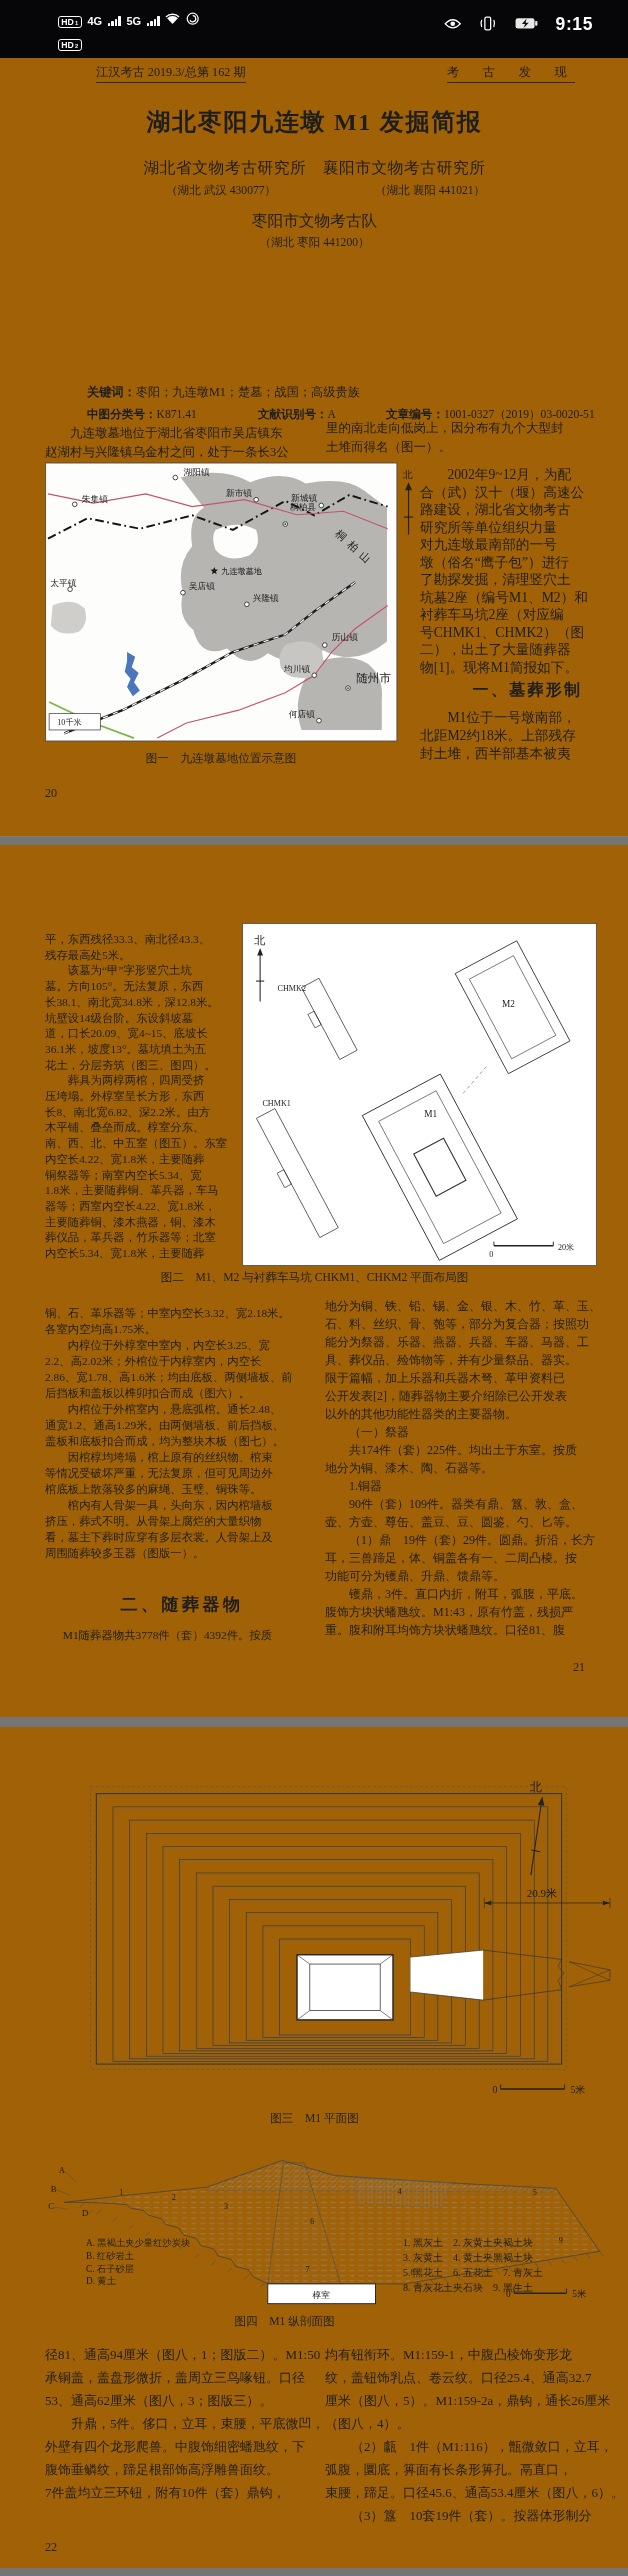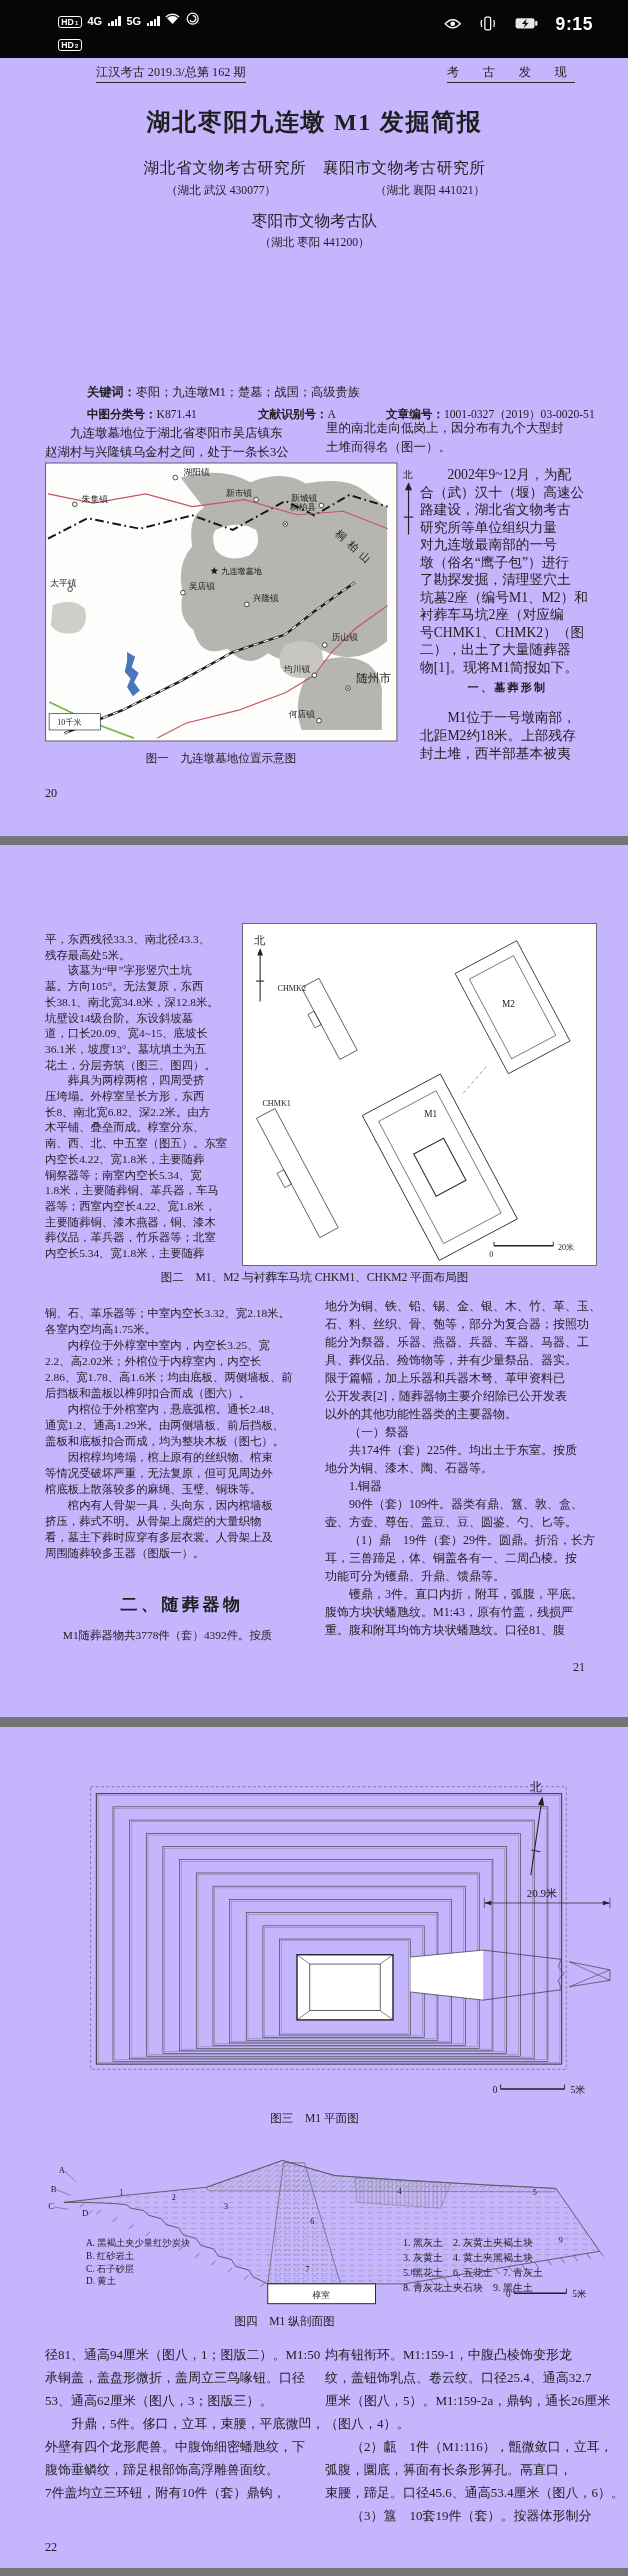--- a/index.html
+++ b/index.html
@@ -13,21 +13,21 @@
             padding:0.6px 2.3px;font:700 8.7px "Liberation Sans",sans-serif;line-height:1;}
   .hd-sub{font-size:5.8px;margin-left:1.2px;align-self:flex-end;}
   .net{font:700 11px "Liberation Sans",sans-serif;padding-bottom:1.2px;}
   .bars{display:inline-flex;align-items:flex-end;gap:1.2px;padding-bottom:1.7px;}
   .bars i{display:block;width:2.3px;background:#fff;border-radius:0.6px;}
   .sb-right{position:absolute;right:36px;top:14px;display:flex;align-items:center;gap:18px;}
   .sb-time{font:600 17.5px "Liberation Sans",sans-serif;letter-spacing:0.6px;}
   
   .scrollbar-thumb{position:absolute;right:0.6px;top:59px;width:5.2px;height:102px;background:#8f8f8f;border-radius:2.3px;}
   
-  .page{position:absolute;left:0;width:629px;background:#c4b5fd;}
+  .page{position:absolute;left:0;width:629px;background:#a16207;}
   .abs{position:absolute;}
   .nowrapline{white-space:nowrap;}
   .tline{white-space:nowrap;}
   .sans{font-family:"Liberation Sans","DejaVu Sans",sans-serif;}
   .center{text-align:center;}
   .rule-under{border-bottom:1.2px solid #2c2c2c;padding-bottom:1.7px;}
   .caption{font-size:11.6px;color:#222;}
   .pageno{font-size:12.2px;color:#222;}
   svg text{font-family:"Liberation Serif","DejaVu Serif",serif;fill:#1c1c1c;}
 </style>
@@ -198,21 +198,21 @@
         <div class="tline">对九连墩最南部的一号</div>
         <div class="tline">墩（俗名“鹰子包”）进行</div>
         <div class="tline">了勘探发掘，清理竖穴土</div>
         <div class="tline">坑墓2座（编号M1、M2）和</div>
         <div class="tline">衬葬车马坑2座（对应编</div>
         <div class="tline">号CHMK1、CHMK2）（图</div>
         <div class="tline">二），出土了大量随葬器</div>
         <div class="tline">物[1]。现将M1简报如下。</div>
       </div>
 
-    <div class="abs center sans" style="left:420px;top:622px;width:175px;font-size:11px;font-weight:700;letter-spacing:2.3px;">一、墓葬形制</div>
+    <div class="abs center sans" style="left:440px;top:622px;width:175px;font-size:16px;font-weight:700;letter-spacing:2.3px;">一、墓葬形制</div>
 
     <div class="abs" style="left:420px;top:651px;width:175px;font-size:13.7px;line-height:18px;">
         <div class="tline">　　M1位于一号墩南部，</div>
         <div class="tline">北距M2约18米。上部残存</div>
         <div class="tline">封土堆，西半部基本被夷</div>
       </div>
 
     <div class="abs center caption" style="left:45px;top:693px;width:352px;">图一　九连墩墓地位置示意图</div>
 
     <div class="abs pageno" style="left:45px;top:728px;">20</div>

